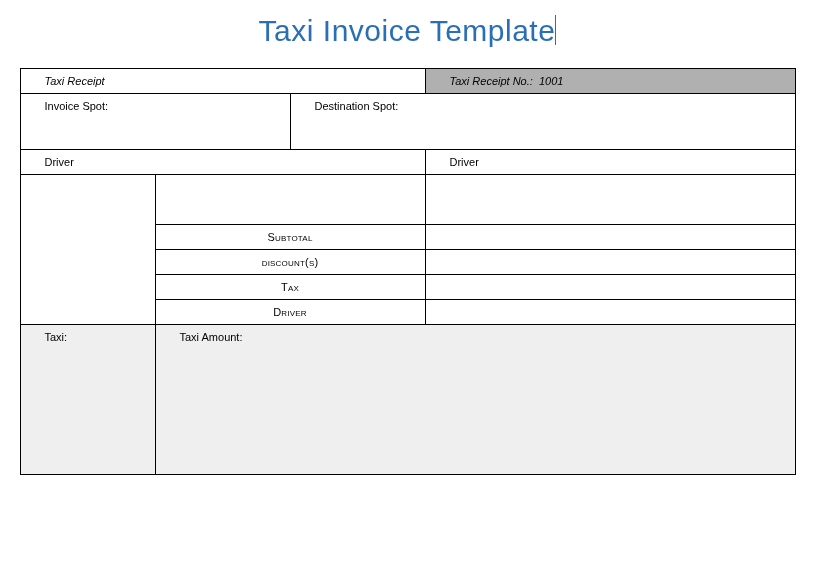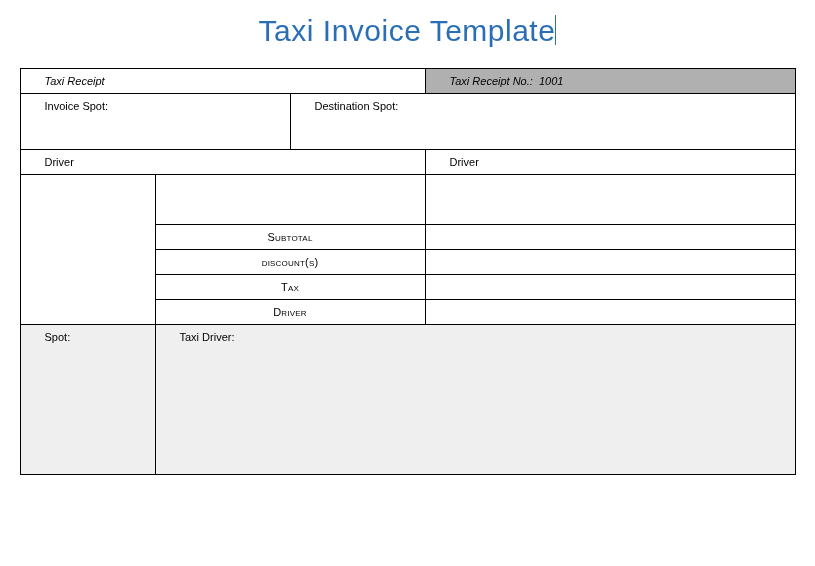--- a/index.html
+++ b/index.html
@@ -158,20 +158,20 @@
     <td class="line-value"></td>
   </tr>
   <tr>
     <td class="line-label sc" colspan="2">
       <span>Driver</span>
     </td>
     <td class="line-value"></td>
   </tr>
   <tr>
     <td class="footer-date">
-      <span>Spot:</span>
+      <span>Taxi:</span>
     </td>
     <td class="footer-driver" colspan="3">
-      <span>Taxi Driver:</span>
+      <span>Taxi Amount:</span>
     </td>
   </tr>
 </tbody>
   </table>
 
 </body></html>

